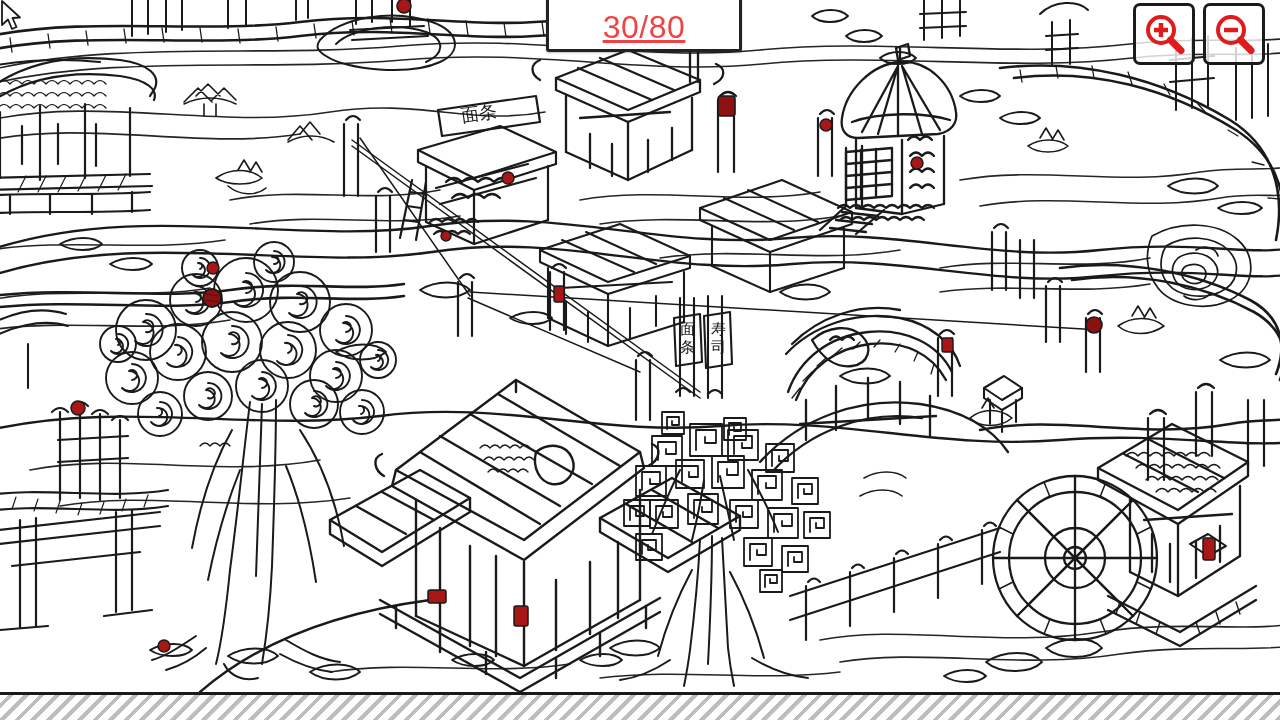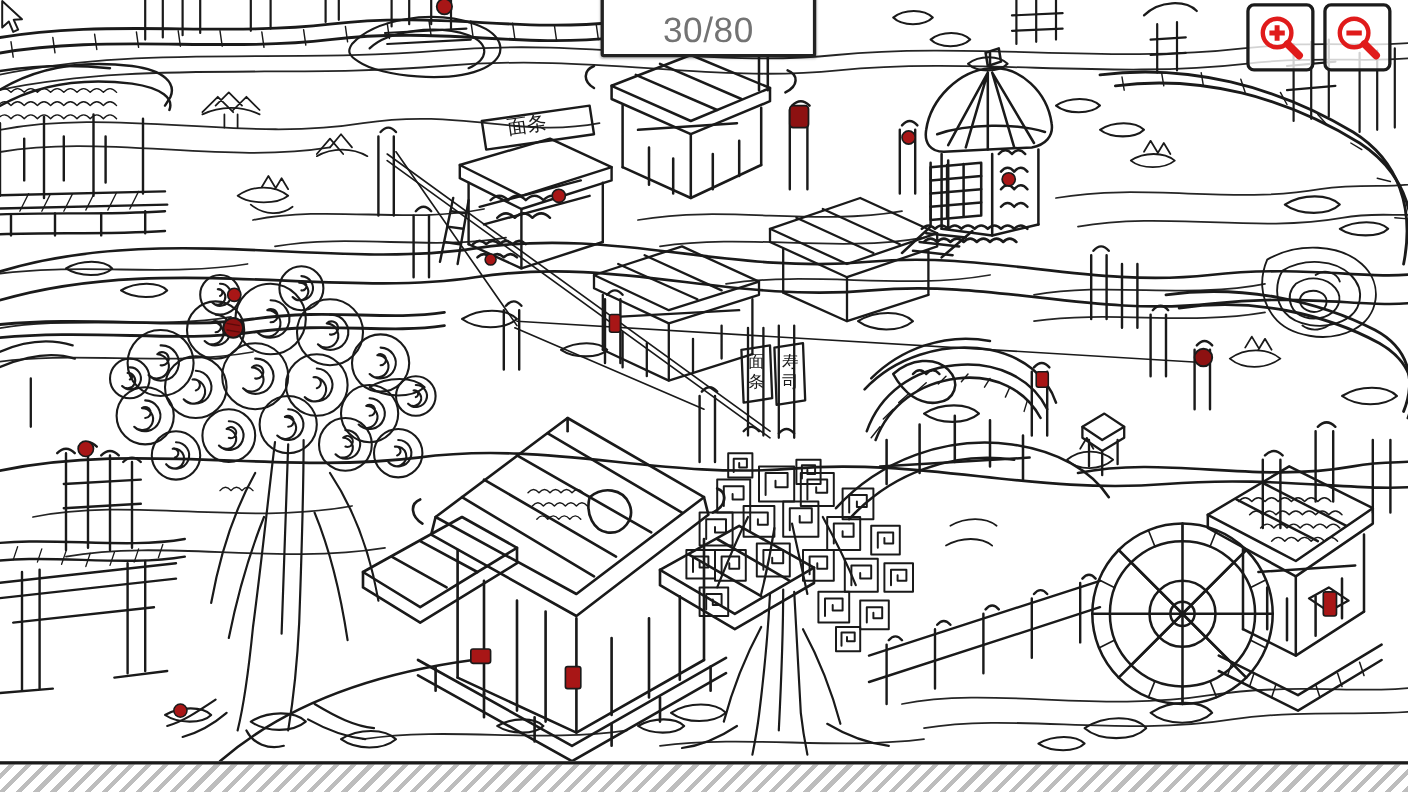--- a/index.html
+++ b/index.html
@@ -22,22 +22,22 @@
         -45deg,
         #bdbdbd 0px, #bdbdbd 4px,
         #ffffff 4px, #ffffff 11px);
   }
 
   
   #counter-box { position:absolute; left:546px; top:-4px; width:196px; height:56px;
     background:#ffffff; border:3px solid #222; border-radius:3px;
     display:flex; align-items:flex-end; justify-content:center; padding-bottom:3px;
     box-shadow:0 1px 2px rgba(0,0,0,.25); }
-  #counter-text { font-size:32px; color:#737373; letter-spacing:.5px;
-    font-family:"Liberation Sans", sans-serif; }
+  #counter-text { font-size:32px; color:#ef4444; letter-spacing:.5px;
+    font-family:"Liberation Sans", sans-serif;text-decoration:underline; }
 
   
   .zoom-btn { position:absolute; top:3px; width:62px; height:62px;
     border:3px solid #1b1b1b; border-radius:7px;
     background:rgba(255,255,255,0.80);
     display:flex; align-items:center; justify-content:center; cursor:pointer; }
   #zoom-in-button  { left:1133px; }
   #zoom-out-button { left:1203px; }
   .zoom-btn svg { display:block; }
 

